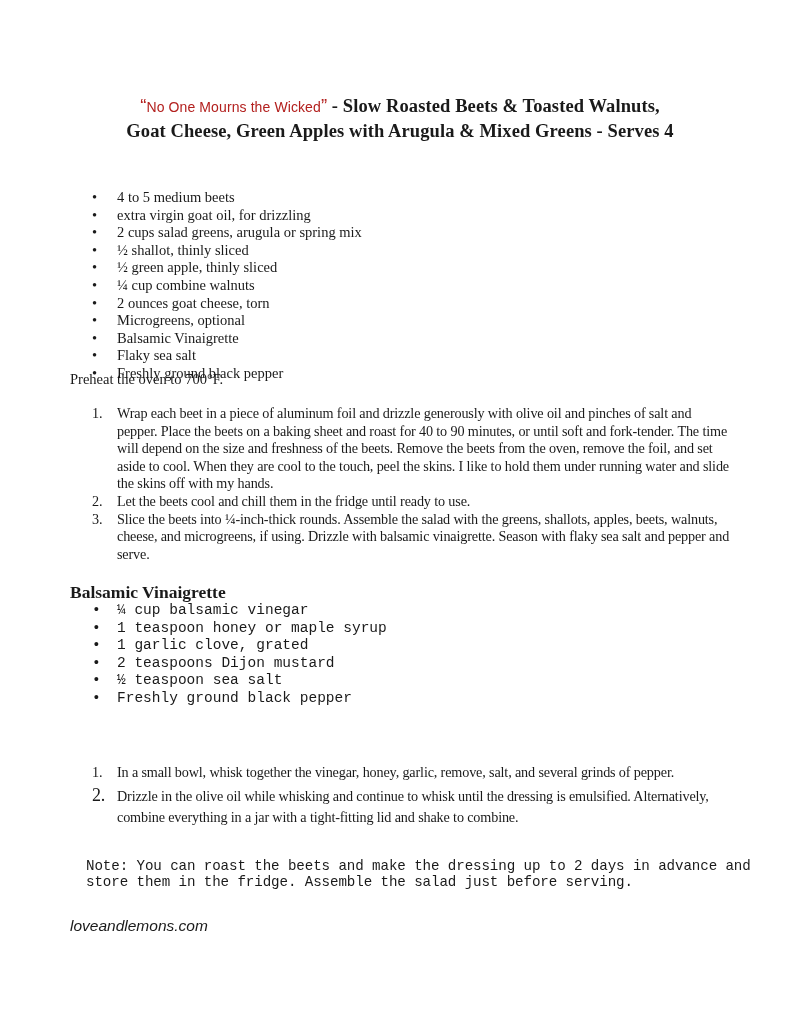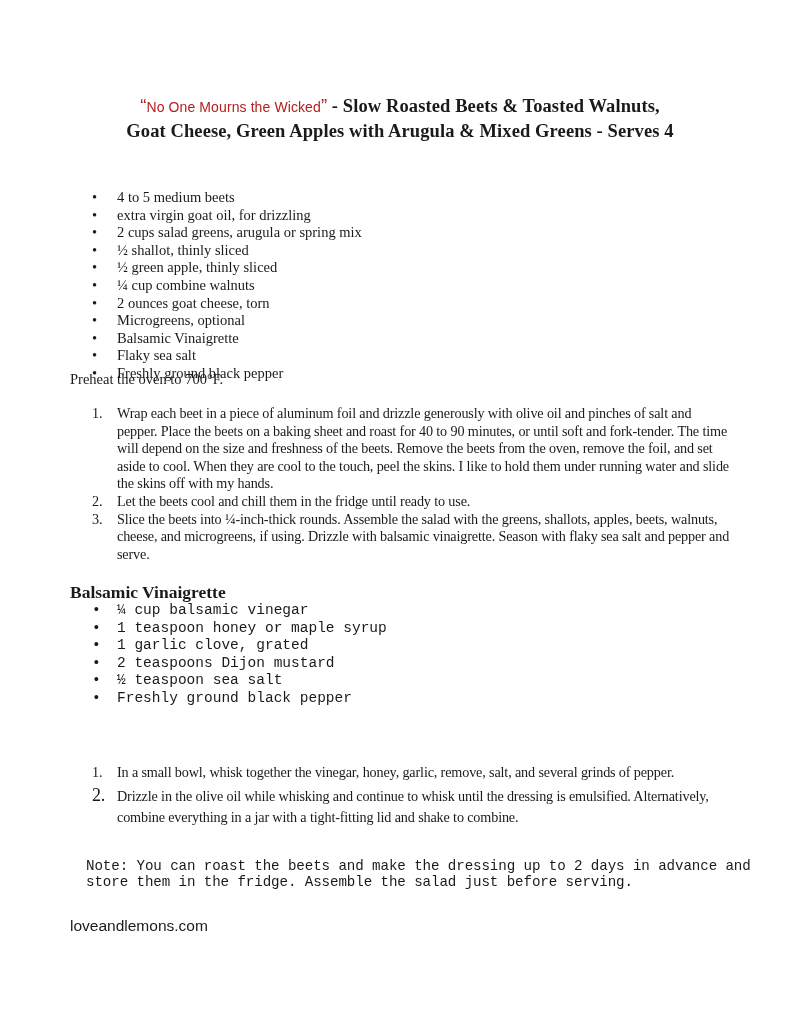--- a/index.html
+++ b/index.html
@@ -14,21 +14,21 @@
     ul.ing li { position: relative; padding-left: 25px; white-space: nowrap; }
     ul.ing li::before { content: "\2022"; position: absolute; left: 0; top: 0; }
     .para { position: absolute; left: 70px; width: 660px; font-family: "Liberation Serif", serif; font-size: 14.5px; line-height: 17.6px; }
     ol.steps { position: absolute; left: 92px; width: 640px; margin: 0; padding: 0; list-style: none;
       font-family: "Liberation Serif", serif; font-size: 14.2px; line-height: 17.6px; letter-spacing: -0.15px; }
     ol.steps li { position: relative; padding-left: 25px; }
     ol.steps .num { position: absolute; left: 0; top: 0; }
     ol.steps .num.big { font-size: 18px; top: -1px; }
     .h2 { position: absolute; left: 70px; top: 582px; font-family: "Liberation Serif", serif; font-weight: bold; font-size: 17.5px; }
     .note { position: absolute; left: 70px; top: 858px; width: 670px; font-family: Liberation Mono, monospace; font-size: 14.2px; line-height: 16px; letter-spacing: -0.1px; margin-left: 16px; }
-    .footer { position: absolute; left: 70px; top: 917px; font-family: "Liberation Sans", sans-serif; font-size: 15.5px; }
+    .footer { position: absolute; left: 70px; top: 917px; font-family: "Liberation Sans", sans-serif; font-size: 15.5px; font-style: italic; }
   </style>
 </head>
 <body>
 
 <div class="page">
 
   <div class="title">
     <span class="q">“</span><span class="red">No One Mourns the Wicked</span><span class="q">”</span><span> -  Slow Roasted Beets &amp; Toasted Walnuts,</span><br>
     <span>Goat Cheese, Green Apples with Arugula &amp; Mixed Greens - Serves 4</span>
   </div>

